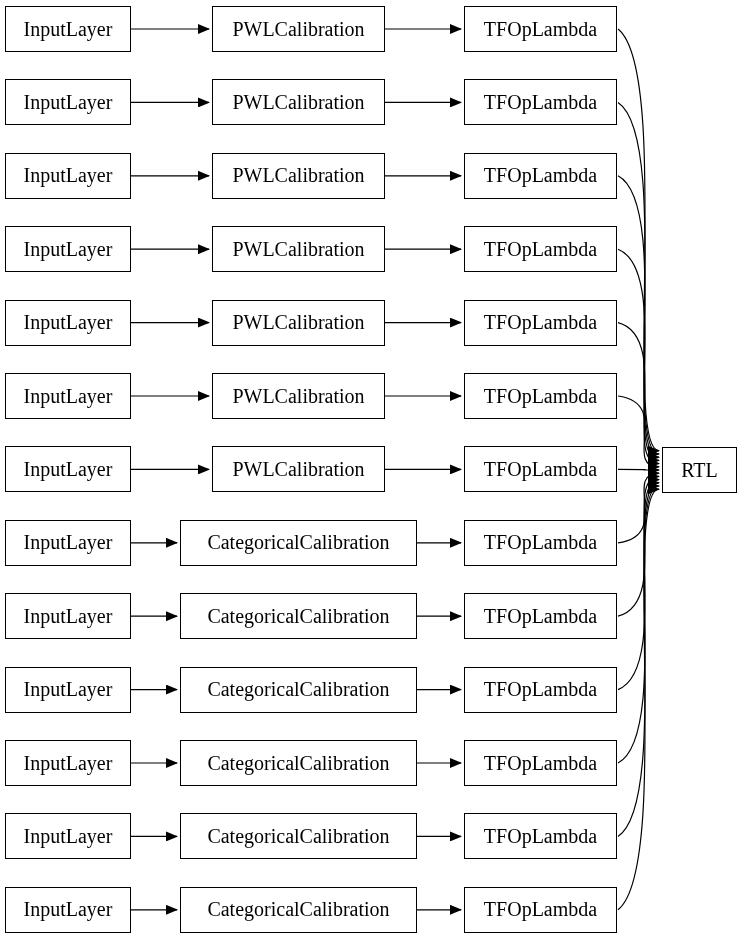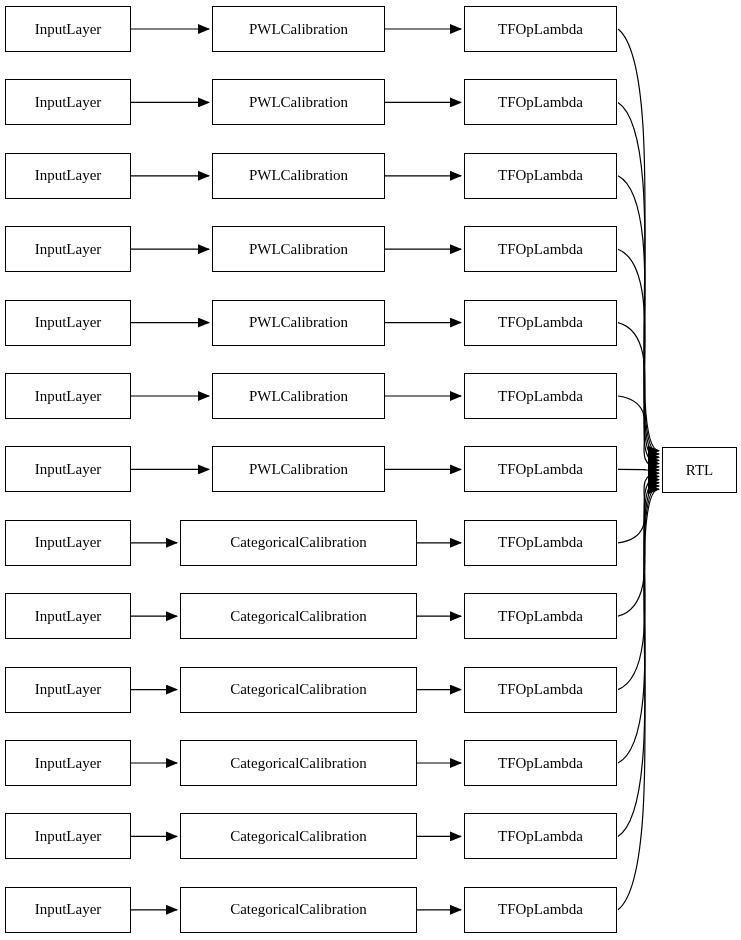--- a/index.html
+++ b/index.html
@@ -30,21 +30,21 @@
   .node{
     position:absolute;
     top:0;
     height:46px;
     box-sizing:border-box;
     border:1px solid var(--node-border, #000000);
     background:#fff;
     display:flex;
     align-items:center;
     justify-content:center;
-    font-size:15px;
+    font-size:20px;
     color:#000;
     white-space:nowrap;
   }
   #rtl{
     top:447px;
     left:662px;
     width:75px;
   }
 </style>
 </head>

